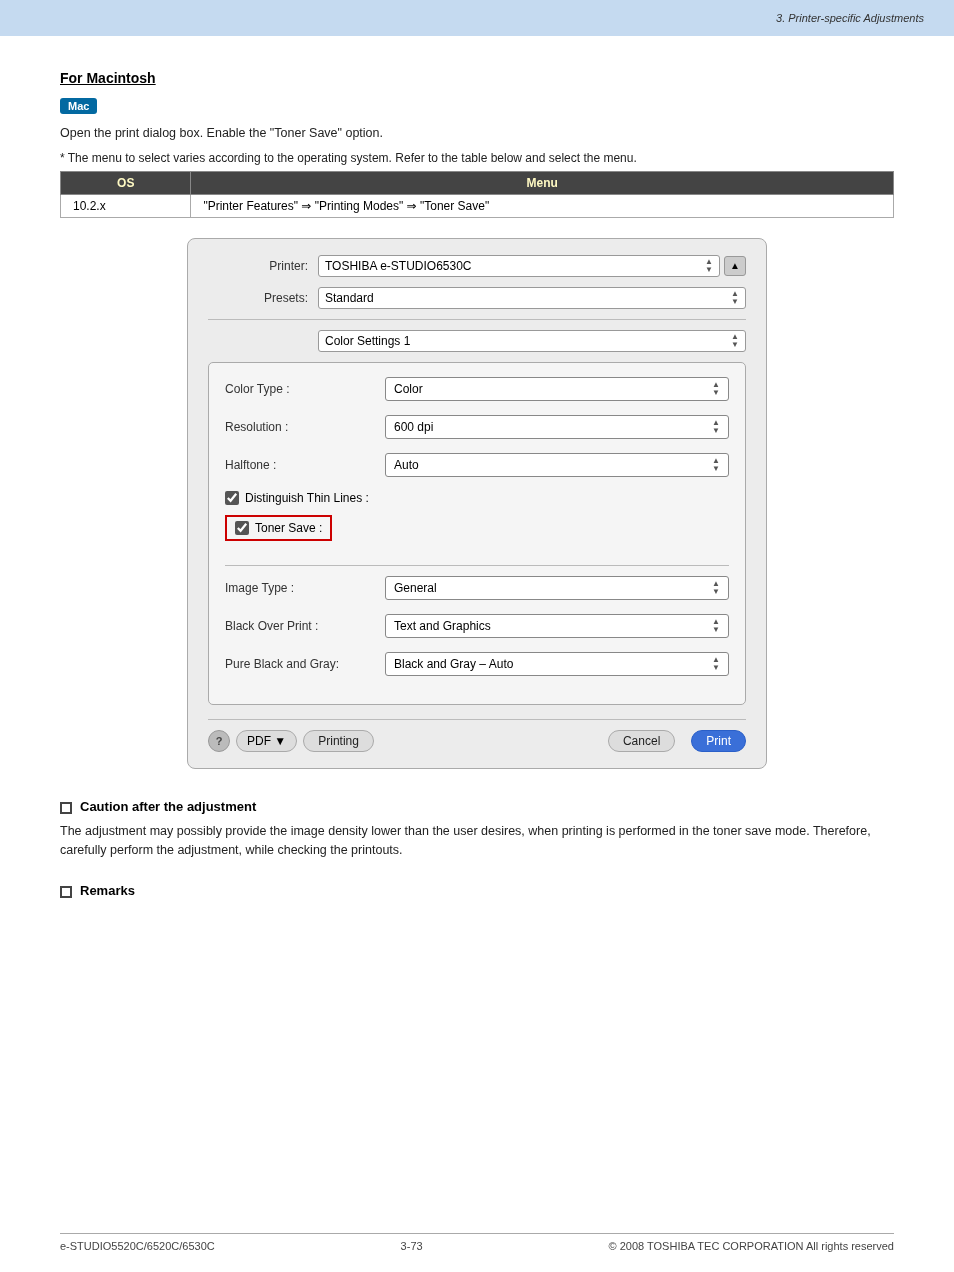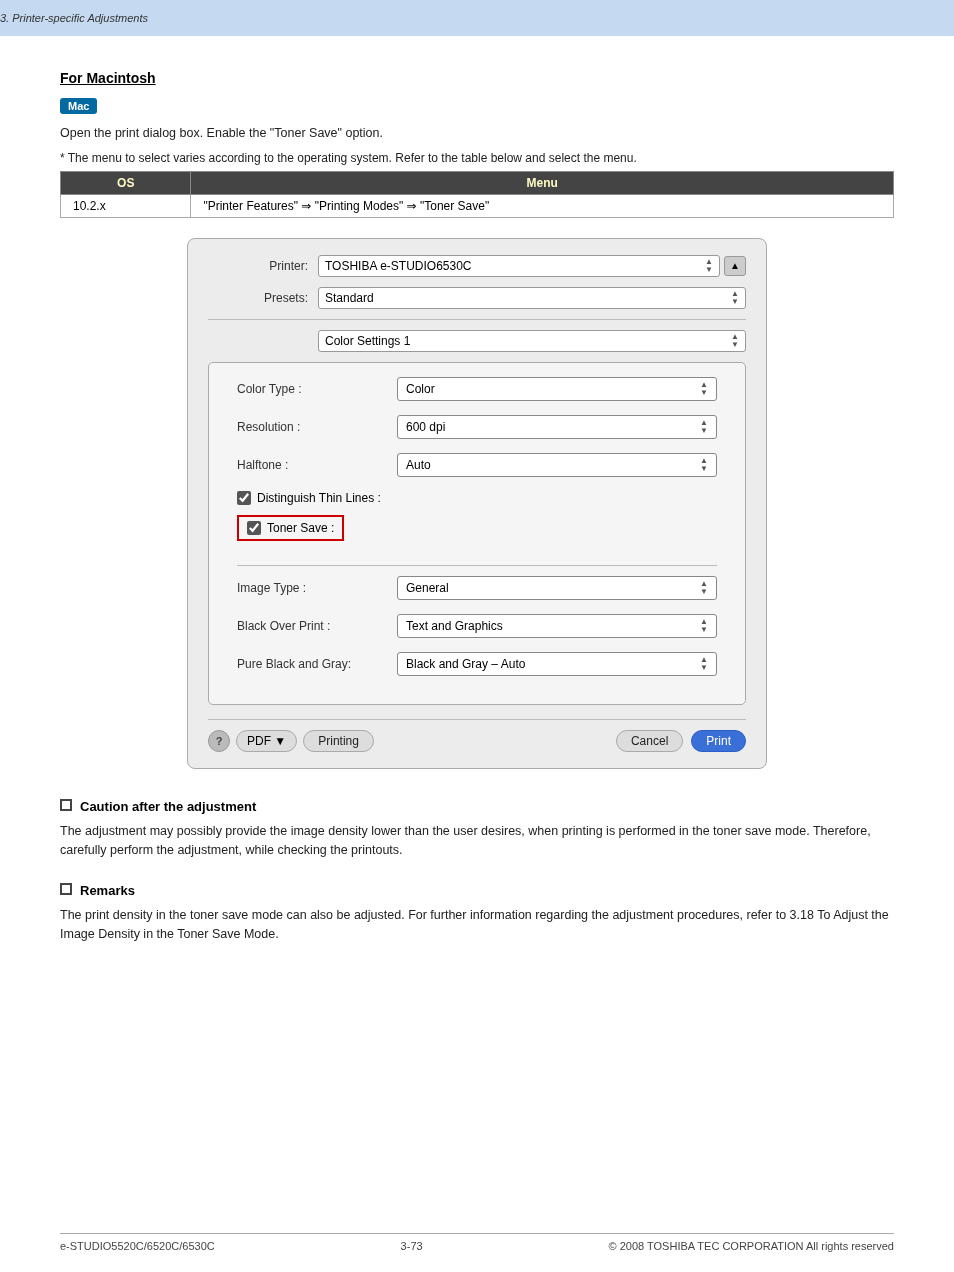--- a/index.html
+++ b/index.html
@@ -19,21 +19,21 @@
       padding: 20px 60px 40px 60px;
       position: relative;
     }
     .header-bar {
       position: absolute;
       top: 0; left: 0; right: 0;
       background: #c5daf0;
       height: 36px;
       display: flex;
       align-items: center;
-      justify-content: flex-start;
+      justify-content: flex-end;
       padding-right: 30px;
     }
     .header-text {
       font-size: 11px;
       font-style: italic;
       color: #333;
     }
     .content {
       margin-top: 50px;
     }
@@ -144,21 +144,21 @@
       margin-left: 4px;
       font-size: 10px;
       cursor: pointer;
     }
 
     
     .inner-panel {
       border: 1px solid #aaa;
       border-radius: 5px;
       background: #f5f5f5;
-      padding: 14px 28px;
+      padding: 14px 16px;
       margin-top: 6px;
     }
     .field-row {
       display: flex;
       align-items: center;
       margin-bottom: 14px;
     }
     .field-label {
       width: 160px;
       font-size: 12px;
@@ -213,21 +213,21 @@
       border-top: 1px solid #bbb;
     }
     .footer-left {
       display: flex;
       align-items: center;
       gap: 6px;
     }
     .footer-right {
       display: flex;
       align-items: flex-end;
-      gap: 8px;
+      gap: 16px;
     }
     .btn {
       display: inline-flex;
       align-items: center;
       justify-content: center;
       background: #ddd;
       border: 1px solid #aaa;
       border-radius: 14px;
       padding: 3px 14px;
       font-size: 12px;
@@ -266,21 +266,21 @@
     }
 
     
     .caution-section {
       margin-bottom: 24px;
     }
     .caution-title {
       font-size: 13px;
       font-weight: bold;
       display: flex;
-      align-items: flex-start;
+      align-items: flex-end;
       gap: 8px;
       margin-bottom: 8px;
     }
     .square-icon {
       display: inline-block;
       width: 12px;
       height: 12px;
       border: 2px solid #444;
       background: white;
       flex-shrink: 0;
@@ -464,21 +464,20 @@
       </div>
       <p class="paragraph">The adjustment may possibly provide the image density lower than the user desires, when printing is performed in the toner save mode.  Therefore, carefully perform the adjustment, while checking the printouts.</p>
     </div>
 
     
     <div class="remarks-section">
       <div class="caution-title">
         <span class="square-icon"></span>
         <span>Remarks</span>
       </div>
-      <p class="paragraph">The print density in the toner save mode can also be adjusted.  For further information regarding the adjustment procedures, refer to 3.18 To Adjust the Image Density in the Toner Save Mode.</p>
     </div>
   </div>
 
   <div class="page-footer">
     <span>e-STUDIO5520C/6520C/6530C</span>
     <span class="page-number">3-73</span>
     <span>© 2008 TOSHIBA TEC CORPORATION All rights reserved</span>
   </div>
 </div>
 

